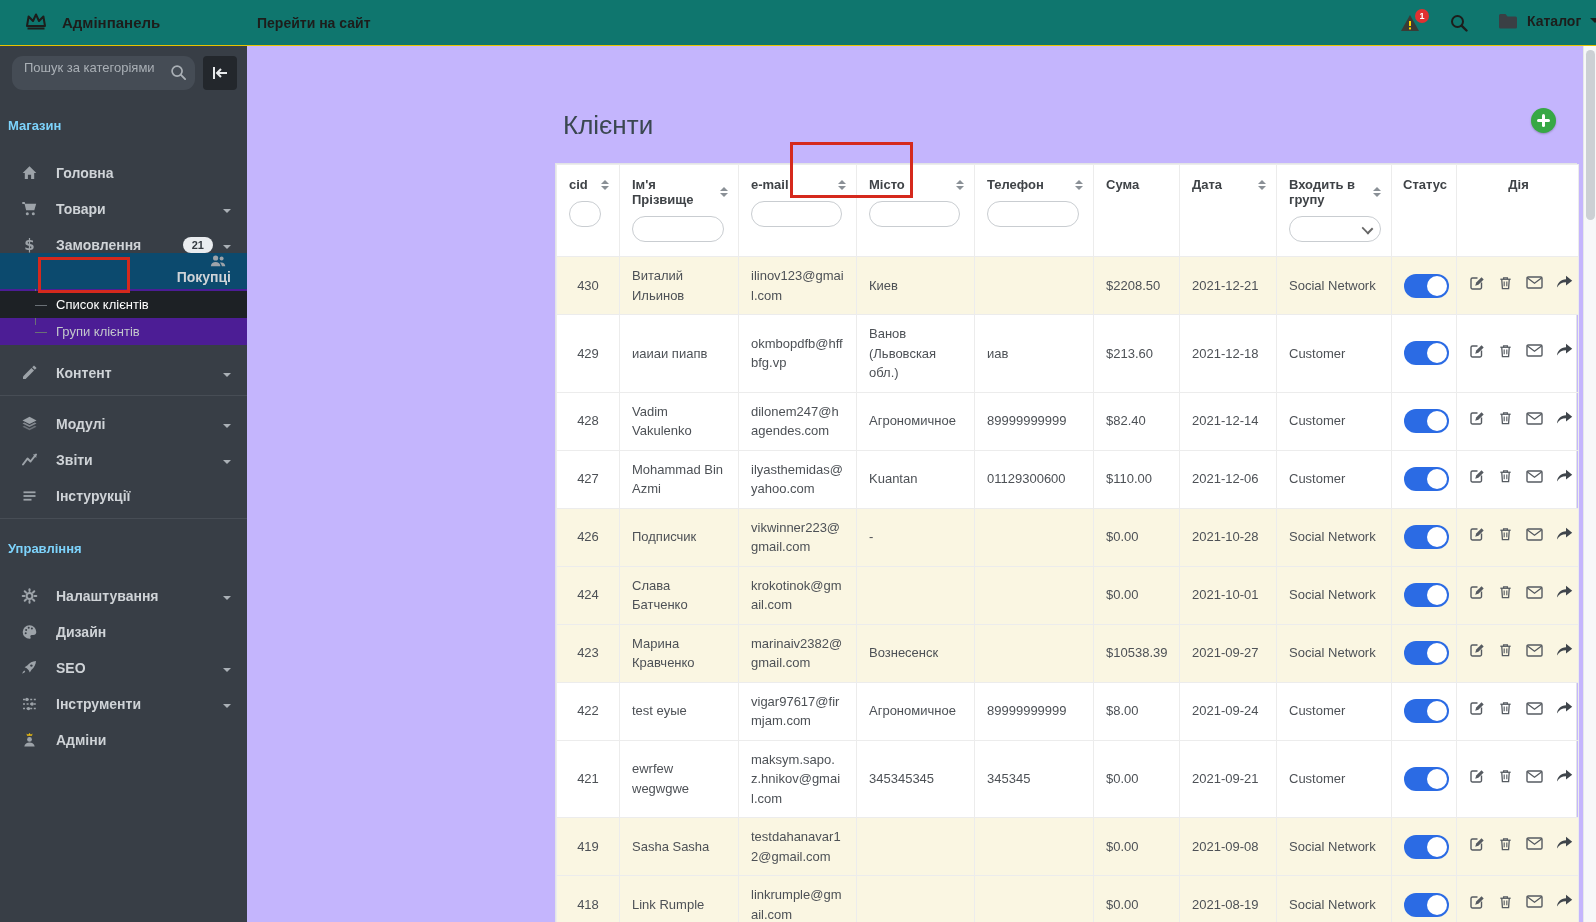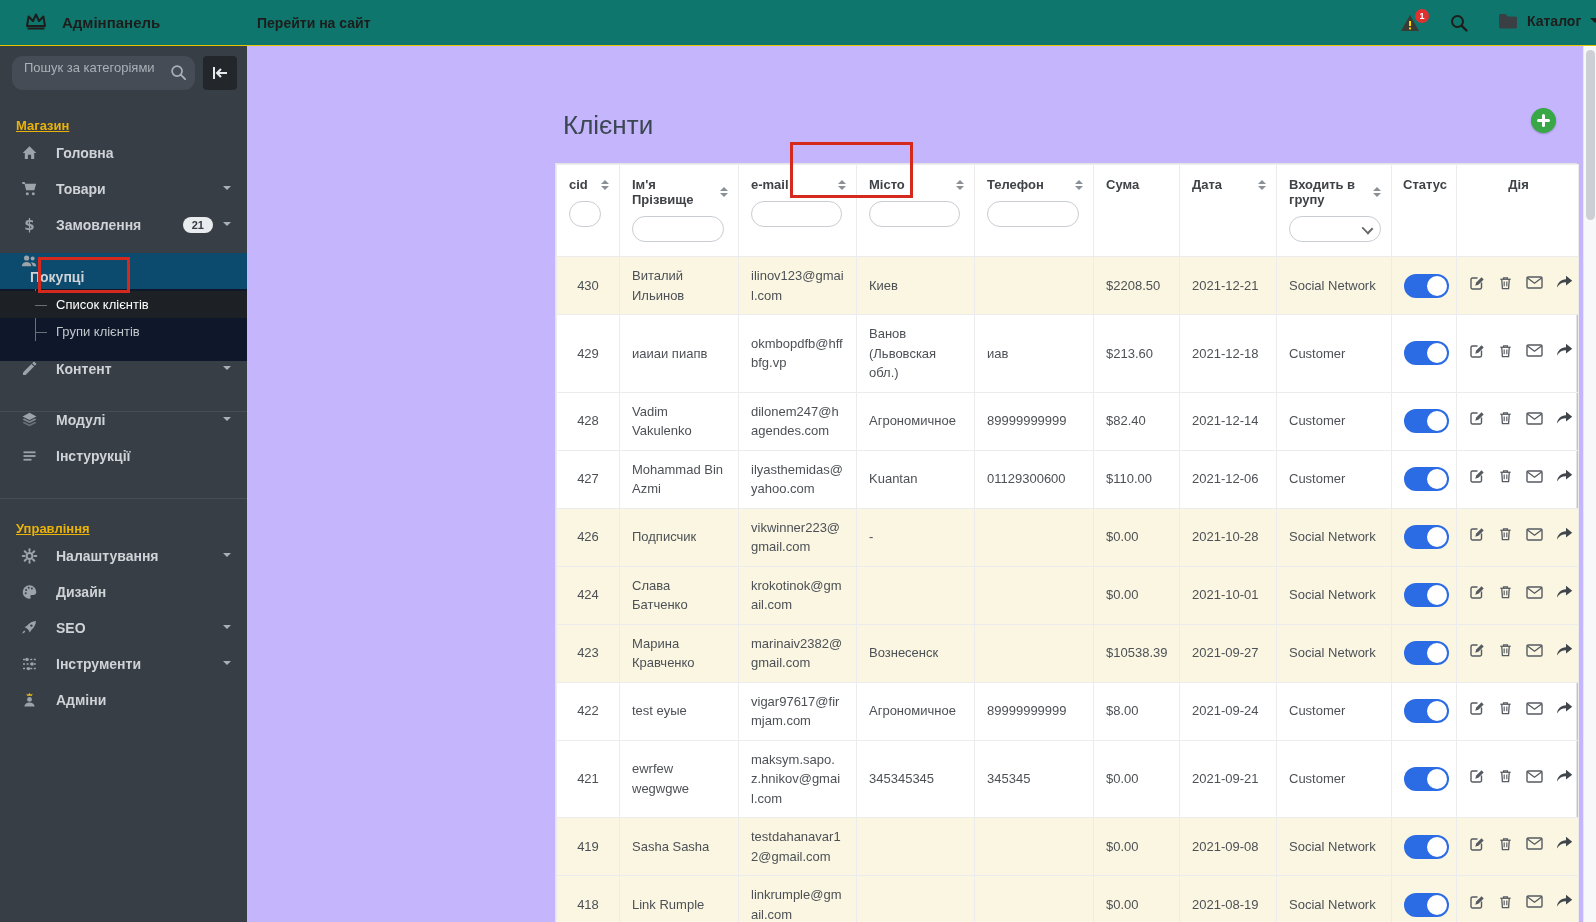--- a/index.html
+++ b/index.html
@@ -38,36 +38,36 @@
     font-family:"Liberation Sans","DejaVu Sans",sans-serif;
   }
   .search-box input::placeholder { color:#aab0b6; }
   .s-ico { position:absolute; right:8px; top:8px; }
   .collapse-btn {
     width:34px; height:34px; background:#23272c; border:none; border-radius:4px;
     display:flex; align-items:center; justify-content:center; cursor:pointer; flex:none;
   }
   .section { padding-bottom:6px; }
   .section + .section { border-top:1px solid #474d55; margin-top:8px; }
-  .section-label { color:#eab308; font-size:13px; font-weight:bold; padding:22px 16px 12px 16px;text-decoration:underline; }
+  .section-label { color:#7dd3fc; font-size:13px; font-weight:bold; padding:22px 16px 12px 8px; }
   .nav-item {
-    height:36px; display:flex; align-items:flex-start; padding:0 16px; cursor:pointer;
+    height:36px; display:flex; align-items:flex-end; padding:0 16px; cursor:pointer;
     color:#cfd3d7; font-size:14px; font-weight:bold;
   }
   .nav-item .ni-icon { width:26px; display:inline-flex; justify-content:center; flex:none; }
   .nav-item .ni-label { margin-left:14px; flex:1; }
   .badge-pill {
     background:#e9ecef; color:#343a40; font-size:11px; font-weight:bold;
     border-radius:10px; padding:2px 9px; margin-right:10px;
   }
   .chev { width:0; height:0; border:4.5px solid transparent; flex:none; }
   .chev.down { border-top-color:#aab0b6; margin-top:5px; }
   .chev.up { border-bottom-color:#aab0b6; margin-bottom:5px; }
   .nav-item.parent-open { background:#0c4a6e;flex-direction:column; }
-  .submenu { background:#0f172a; position:relative; padding:2px 0 16px 0; }
+  .submenu { background:#4c1d95; position:relative; padding:2px 0 0 0; }
   .submenu::before { content:""; position:absolute; left:35px; top:0; bottom:20px; border-left:1px solid #6a7076; }
   .sub-item {
     position:relative; height:27px; display:flex; align-items:center;
     padding-left:56px; font-size:13px; color:#c2c7cb; cursor:pointer;
   }
   .sub-item::before { content:""; position:absolute; left:35px; width:12px; top:50%; border-bottom:1px solid #6a7076; }
   .sub-item.active { background:#1d2125; color:#ffffff; }
   
   .main { position:absolute; top:46px; left:247px; right:0; bottom:0; overflow:hidden; background:#c4b5fd; }
   .page-title { position:absolute; left:316px; top:64px; font-size:26px; font-weight:500; color:#3a4750; }
@@ -258,20 +258,30 @@
               <path d="M2.7 6.6 8 9.3l5.3-2.7L15 7.5 8 11.1 1 7.5Z" fill="#9da3a9" opacity=".75"></path>
               <path d="M2.7 9.8 8 12.5l5.3-2.7 1.7.9L8 14.3 1 10.7Z" fill="#9da3a9" opacity=".5"></path>
             </svg>
           </span>
           <span class="ni-label">Модулі</span>
           <span class="chev down"></span>
         </div>
         <div class="nav-item">
           <span class="ni-icon">
             <svg width="17" height="16" viewBox="0 0 16 16">
+              <polyline points="1.5,12.5 6,6.5 9,9.5 14.5,2.5" fill="none" stroke="#9da3a9" stroke-width="2" stroke-linecap="round" stroke-linejoin="round"></polyline>
+              <path d="M14.8 2.2 14.8 6 11.4 2.6Z" fill="#9da3a9"></path>
+            </svg>
+          </span>
+          <span class="ni-label">Звіти</span>
+          <span class="chev down"></span>
+        </div>
+        <div class="nav-item">
+          <span class="ni-icon">
+            <svg width="17" height="16" viewBox="0 0 16 16">
               <rect x="2" y="3.4" width="12" height="1.8" fill="#9da3a9"></rect>
               <rect x="2" y="7.1" width="12" height="1.8" fill="#9da3a9"></rect>
               <rect x="2" y="10.8" width="8" height="1.8" fill="#9da3a9"></rect>
             </svg>
           </span>
           <span class="ni-label">Інстурукції</span>
         </div>
       </div>
       <div class="section">
         <div class="section-label">Управління</div>

